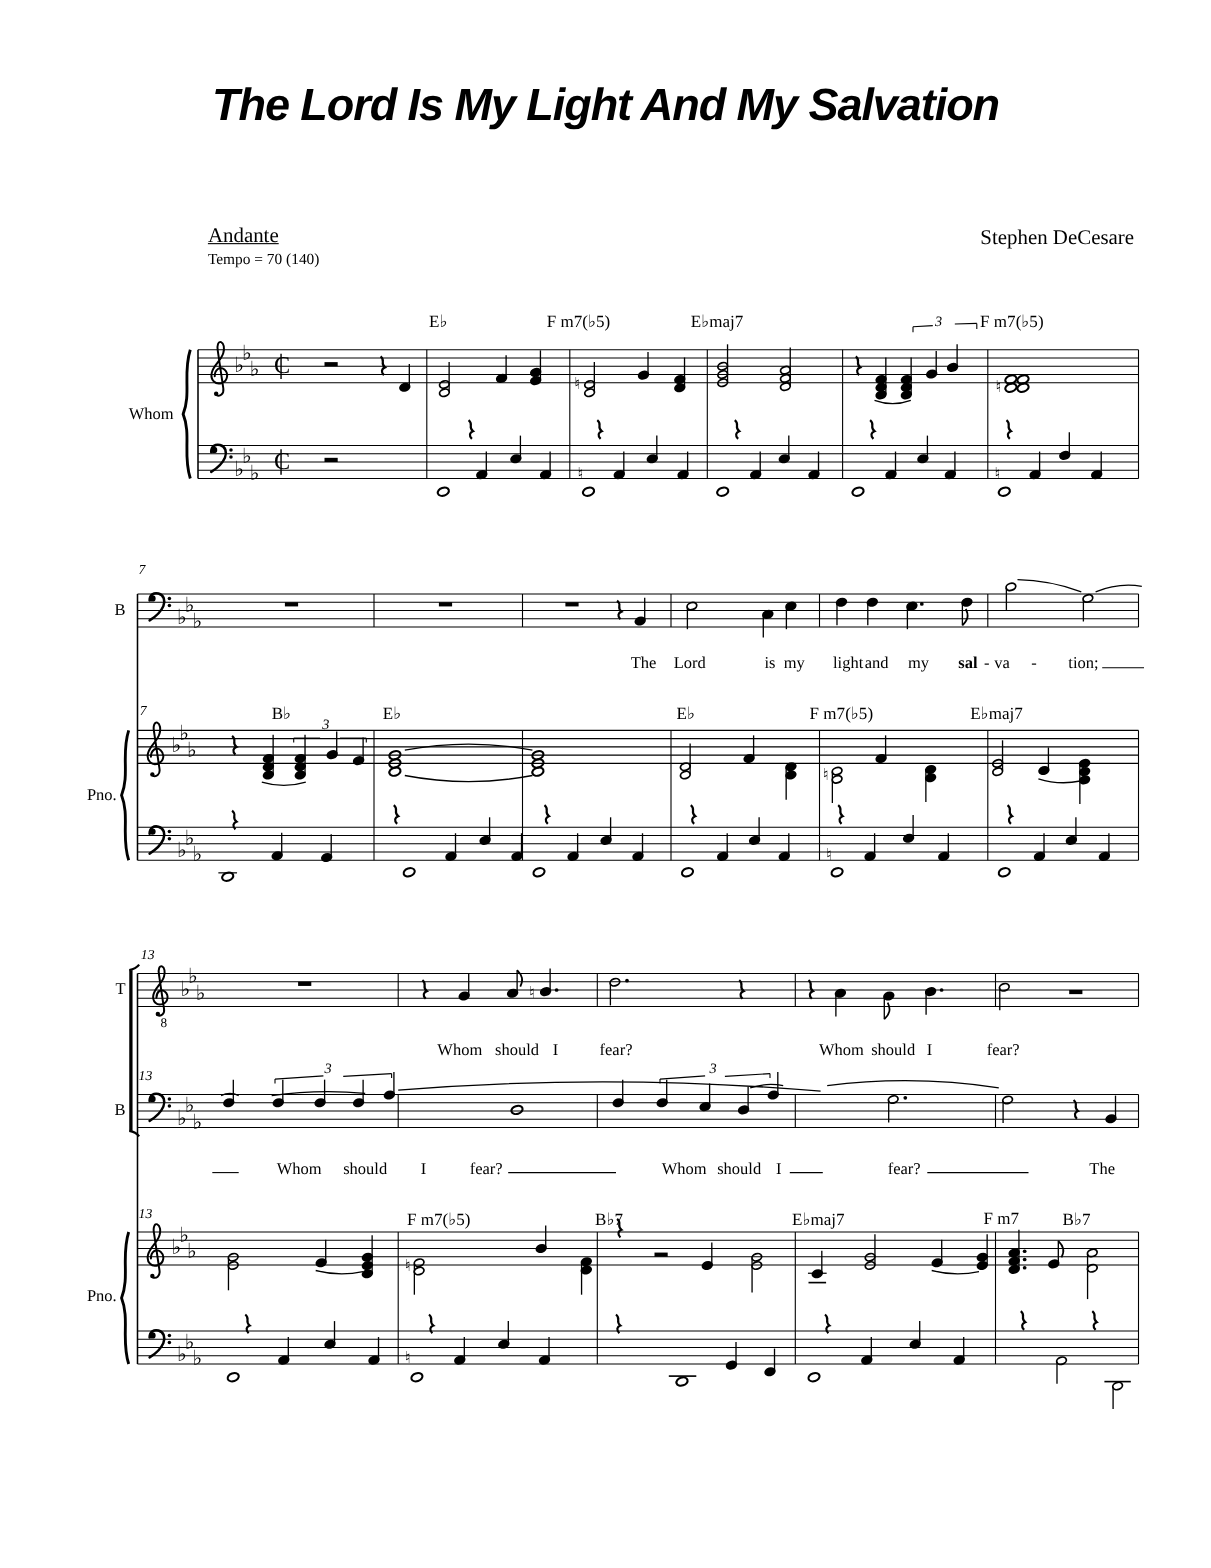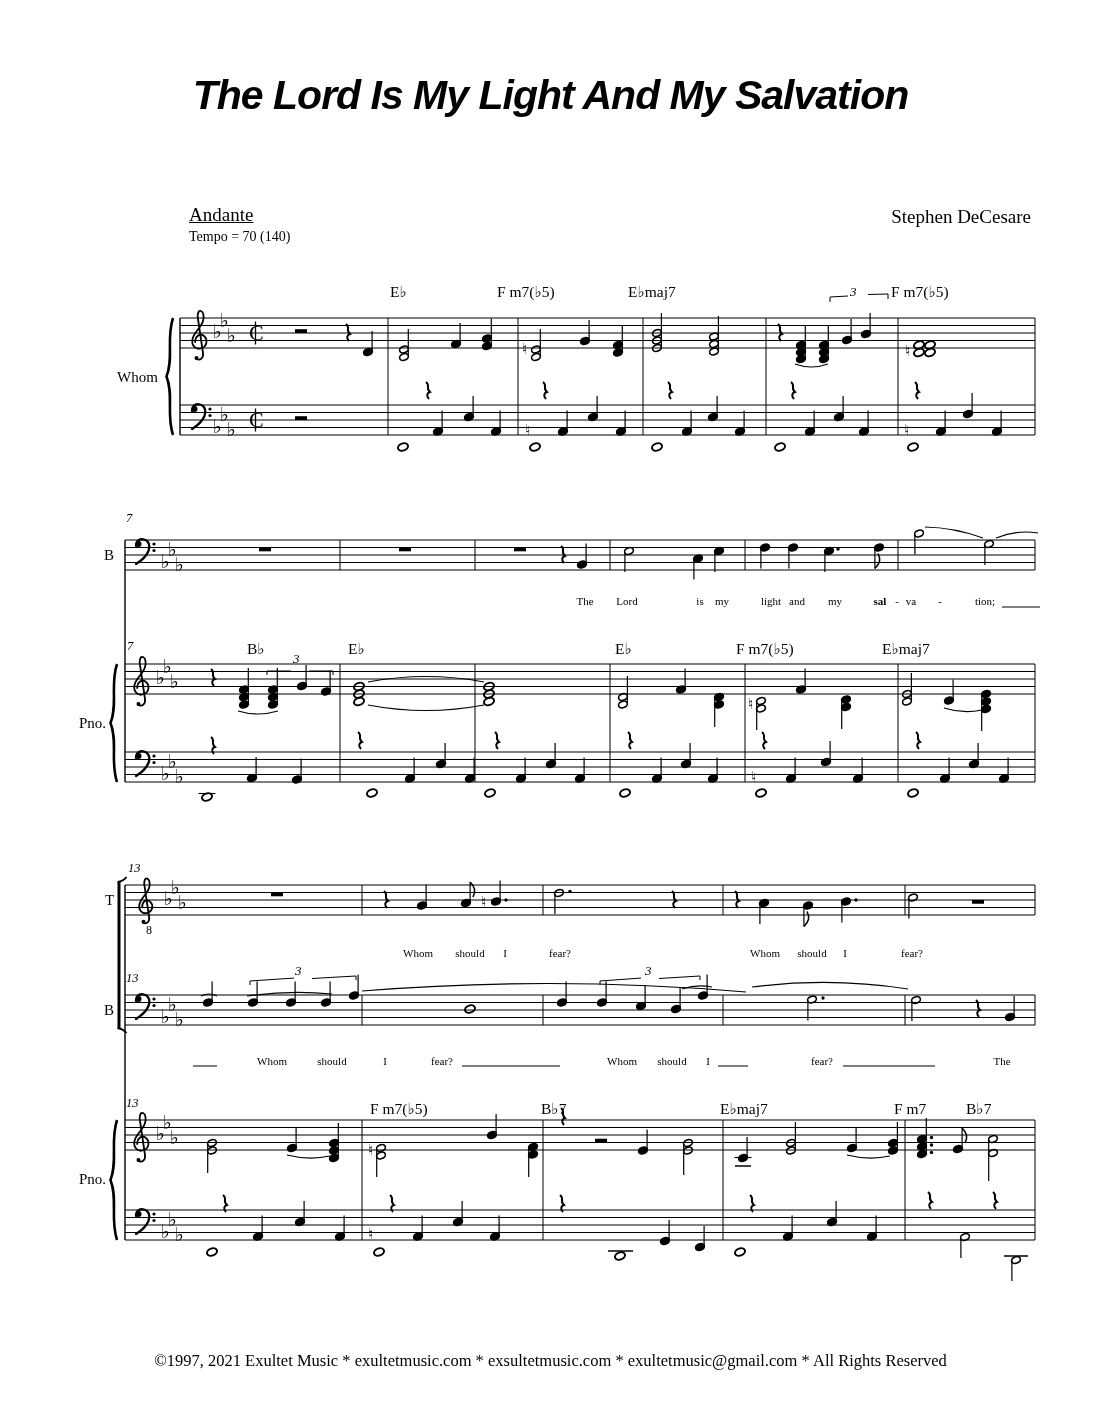--- a/index.html
+++ b/index.html
@@ -10,21 +10,21 @@
          font-size:41px;letter-spacing:-1px;}
   .tempo-marking{position:absolute;left:189px;top:204px;font-size:19px;text-decoration:underline;}
   .tempo-value{position:absolute;left:189px;top:229px;font-size:14px;}
   .composer{position:absolute;right:70px;top:206px;font-size:19px;}
   .footer{position:absolute;top:1351px;left:0;width:100%;text-align:center;font-size:16.5px;}
   #canvas{position:absolute;left:0;top:0;}
   .chord-label{position:absolute;font-size:15.5px;white-space:nowrap;}
   .tuplet-number{position:absolute;font-size:13px;font-style:italic;}
   .measure-number{position:absolute;font-size:12.5px;font-style:italic;}
   .instrument-label{position:absolute;font-size:15px;}
-  .lyric{position:absolute;font-size:11px;white-space:nowrap;transform:translateX(-50%);}
+  .lyric{position:absolute;font-size:15px;white-space:nowrap;transform:translateX(-50%);}
 </style>
 </head>
 <body>
 
 <div class="page">
   <div class="title">The Lord Is My Light And My Salvation</div>
   <div class="tempo-marking">Andante</div>
   <div class="tempo-value">Tempo = 70 (140)</div>
   <div class="composer">Stephen DeCesare</div>
   <svg id="canvas" width="1101" height="1425">
@@ -618,14 +618,13 @@
       <div class="lyric" style="left: 272px; top: 1055px;">Whom</div>
       <div class="lyric" style="left: 332px; top: 1055px;">should</div>
       <div class="lyric" style="left: 385px; top: 1055px;">I</div>
       <div class="lyric" style="left: 442px; top: 1055px;">fear?</div>
       <div class="lyric" style="left: 622px; top: 1055px;">Whom</div>
       <div class="lyric" style="left: 672px; top: 1055px;">should</div>
       <div class="lyric" style="left: 708px; top: 1055px;">I</div>
       <div class="lyric" style="left: 822px; top: 1055px;">fear?</div>
       <div class="lyric" style="left: 1002px; top: 1055px;">The</div>
     </div>
-  <div class="footer">©1997, 2021   Exultet Music * exultetmusic.com * exsultetmusic.com * exultetmusic@gmail.com * All Rights Reserved</div>
 </div>
 
 </body></html>

